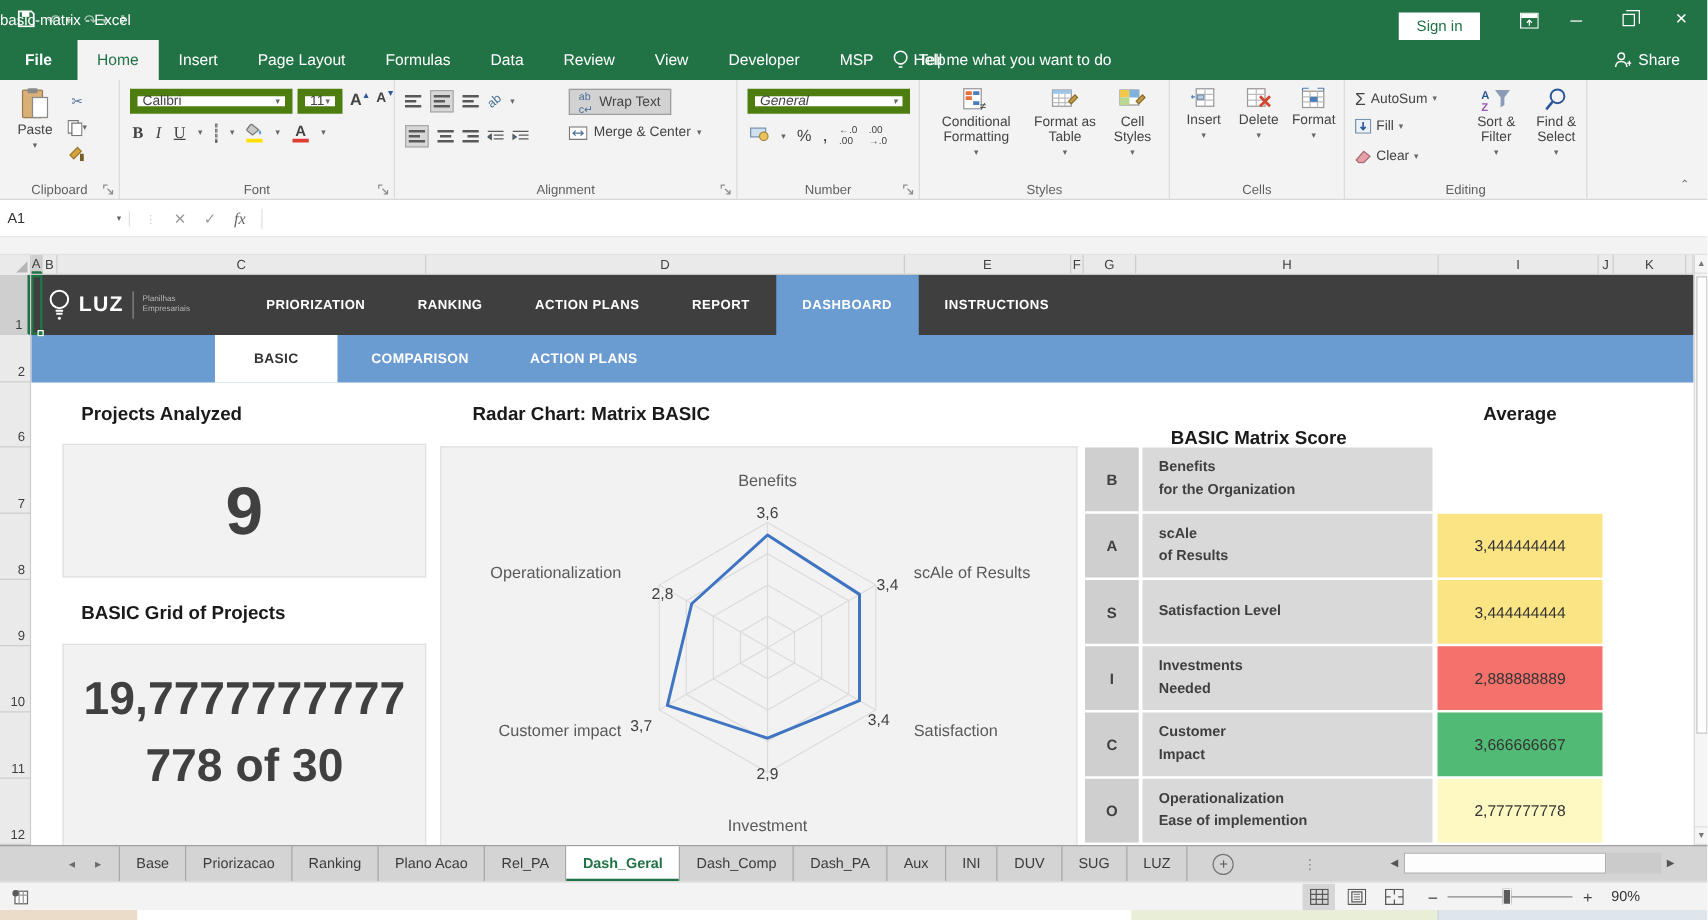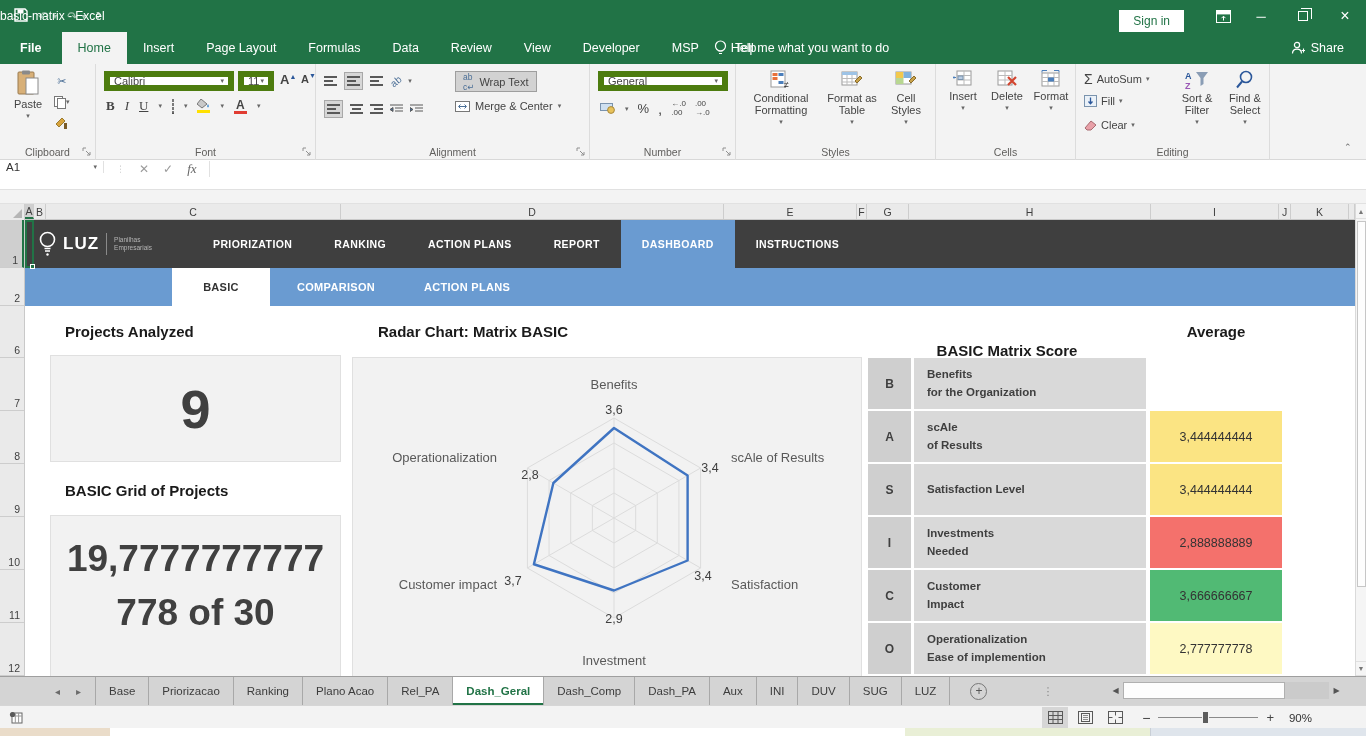--- a/index.html
+++ b/index.html
@@ -52,21 +52,21 @@
   .grid-ic { width:16px; height:14px; border:1px solid #7a7a7a; background:
     linear-gradient(#bdbdbd,#bdbdbd) 0 4px/16px 1px no-repeat,
     linear-gradient(#bdbdbd,#bdbdbd) 0 9px/16px 1px no-repeat,
     linear-gradient(#bdbdbd,#bdbdbd) 5px 0/1px 14px no-repeat,
     linear-gradient(#bdbdbd,#bdbdbd) 10px 0/1px 14px no-repeat; position:relative; }
   .fontA { font-size:13px; font-weight:bold; color:#444; }
   .redbar { display:block; width:13px; height:3px; background:#e03c32; margin-top:-1px; }
   .yelbar { display:block; width:13px; height:3px; background:#ffe000; margin-top:-1px; }
 
   
-  #formula-bar { position:absolute; top:161px; left:0; width:1366px; height:29px; background:#fff; border-bottom:1px solid #e1e1e1; display:flex; align-items:flex-start; }
+  #formula-bar { position:absolute; top:161px; left:0; width:1366px; height:29px; background:#fff; border-bottom:1px solid #e1e1e1; display:flex; align-items:center; }
   #namebox { width:104px; border-right:1px solid #e1e1e1; display:flex; align-items:center; padding:0 6px; font-size:11.5px; color:#333; }
   #namebox .dd8 { margin-left:auto; }
   .fb-btns { display:flex; align-items:center; gap:14px; padding:0 12px; border-right:1px solid #e1e1e1; color:#9b9b9b; font-size:12px; }
   .fxi { font-style:italic; font-family:"Liberation Serif", serif; color:#666; font-size:13px; }
   #fb-spacer { position:absolute; top:190px; left:0; width:1366px; height:14px; background:#f3f3f3; border-bottom:1px solid #e1e1e1; }
 
   
   #col-headers { position:absolute; top:204px; left:0; width:1355px; height:16px; background:#eaeaea; display:flex; font-size:10.5px; color:#3f3f3f; border-bottom:1px solid #c9c9c9; }
   .colh { border-right:1px solid #cdcdcd; display:flex; align-items:center; justify-content:center; overflow:visible; }
   .colh.selected { background:#cfcfcf; border-bottom:2px solid #217346; }
@@ -320,21 +320,21 @@
       <span>Merge &amp; Center</span>
       <span class="dd8">▾</span>
     </div>
     <div class="glabel">Alignment</div>
     <svg class="launcher" viewBox="0 0 10 10">
         <path d="M1 4V1h3M4 4l4 4M8 5v3H5" fill="none" stroke="#666"></path>
       </svg>
   </div>
 
   <div class="group" style="left:590px; width:146px;">
-    <div class="combo" style="left:8px; top:7px; width:130px;">
+    <div class="combo" style="left:8px; top:7px; width:130px;font-style:italic;">
       <span>General</span>
         <span class="dd8">▾</span>
     </div>
     <div class="abs flex" style="left:10px; top:36px; gap:9px;">
       <span>
         <svg width="16" height="12" viewBox="0 0 16 12">
             <rect x="0.5" y="1.5" width="12" height="7" fill="#cfe0f0" stroke="#7a93ad"></rect>
             <circle cx="11" cy="8" r="3.4" fill="#e8c25a" stroke="#a8883a"></circle>
           </svg>
       </span>

